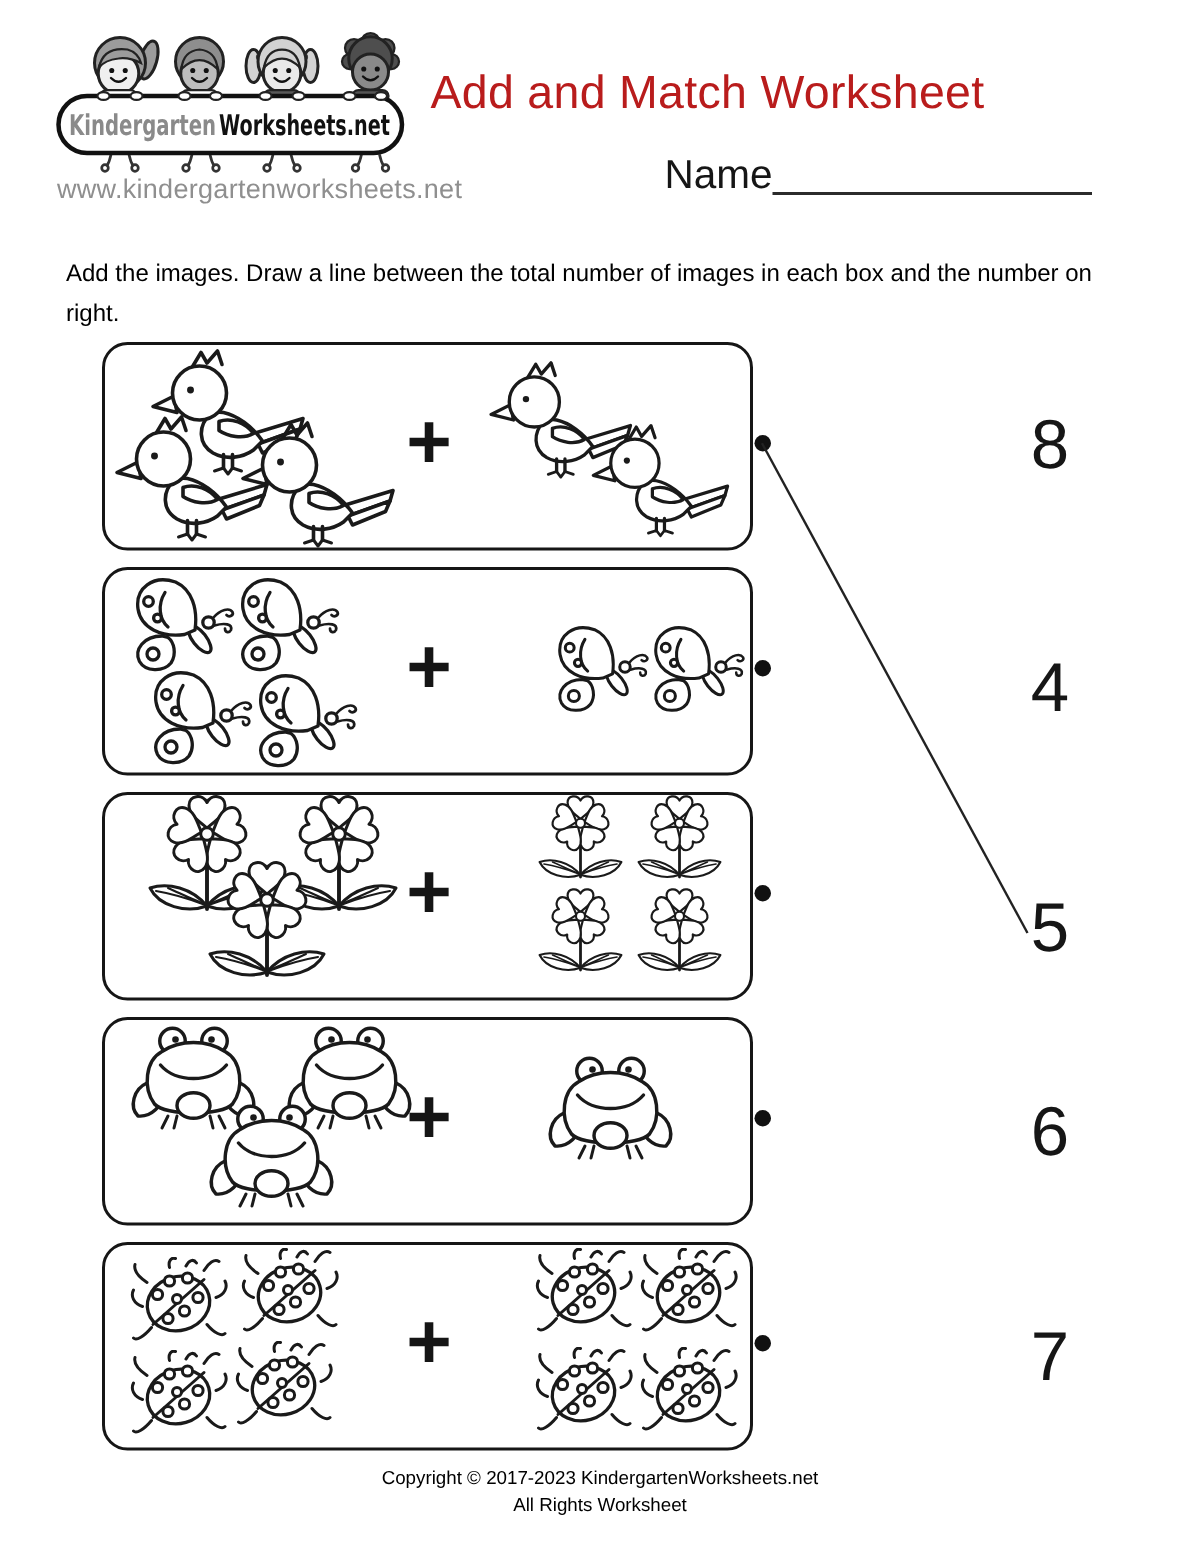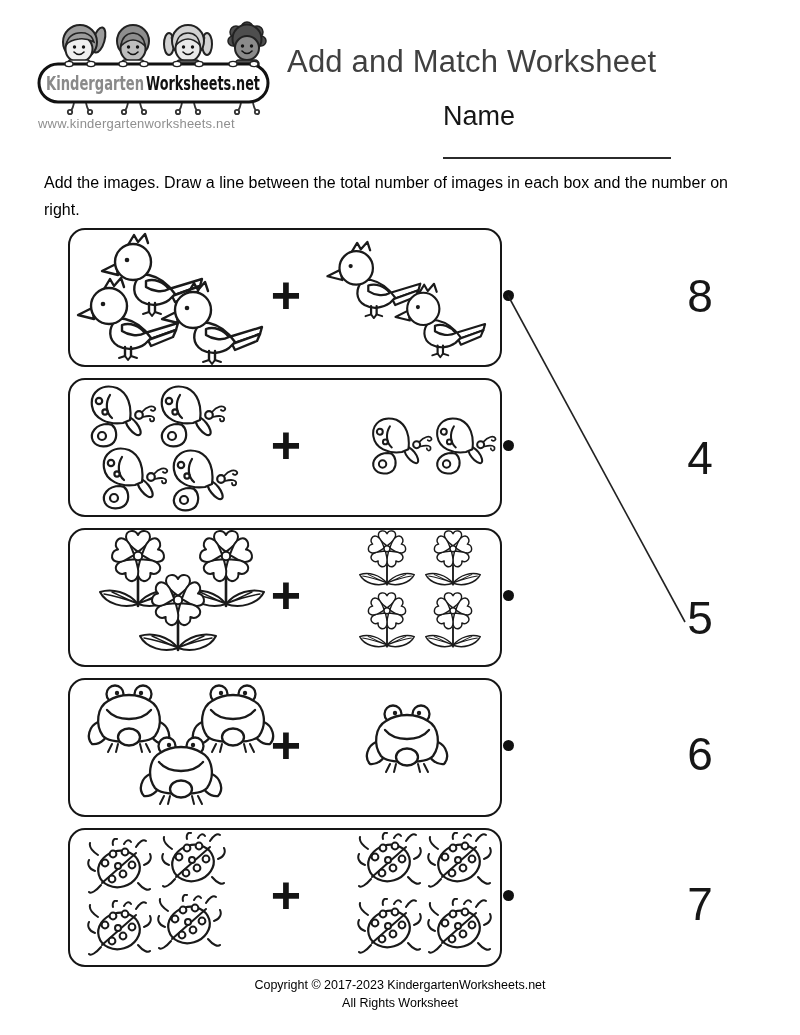--- a/index.html
+++ b/index.html
@@ -1,21 +1,21 @@
 <!DOCTYPE html>
 <html><head>
 <meta charset="utf-8">
 <style>
   html,body{margin:0;padding:0;background:#fff;}
   .page{position:relative;width:728px;height:1035px;background:#ffffff;overflow:hidden;
         font-family:"Liberation Sans",sans-serif;color:#111;}
   .logo-svg{position:absolute;left:36px;top:16px;}
-  .url{position:absolute;left:38px;top:116px;font-size:13px;color:#8f8f8f;letter-spacing:.2px;}
-  .title{position:absolute;left:287px;top:44px;font-size:31px;color:#404040;letter-spacing:.2px;}
-  .name-row{position:absolute;left:443px;top:101px;display:flex;align-items:flex-start;flex-direction:column;}
+  .url{position:absolute;left:38px;top:116px;font-size:18px;color:#8f8f8f;letter-spacing:.2px;}
+  .title{position:absolute;left:287px;top:44px;font-size:31px;color:#b91c1c;letter-spacing:.2px;}
+  .name-row{position:absolute;left:443px;top:101px;display:flex;align-items:center;}
   .name-label{font-size:27px;color:#161616;}
   .name-line{display:inline-block;width:228px;height:25px;border-bottom:2.5px solid #2b2b2b;}
   .instructions{position:absolute;left:44px;top:170px;width:722px;font-size:16px;line-height:26.5px;color:#000;}
   .pbox{position:absolute;left:68px;width:430px;height:135px;border:2.5px solid #161616;border-radius:17px;background:#fff;}
   .plus{position:absolute;left:194px;top:36px;width:44px;height:60px;text-align:center;
         font-size:52px;font-weight:bold;line-height:58px;color:#151515;}
   .dot{position:absolute;width:11px;height:11px;border-radius:50%;background:#111;}
   .num{position:absolute;width:80px;text-align:center;font-size:46px;color:#161616;}
   #overlay{position:absolute;left:0;top:0;pointer-events:none;}
   .footer{position:absolute;left:0;top:977px;width:800px;text-align:center;color:#000000;

